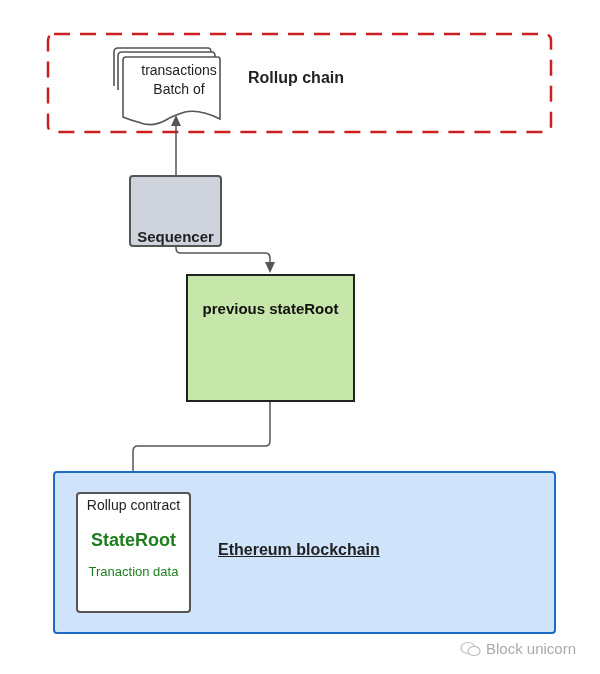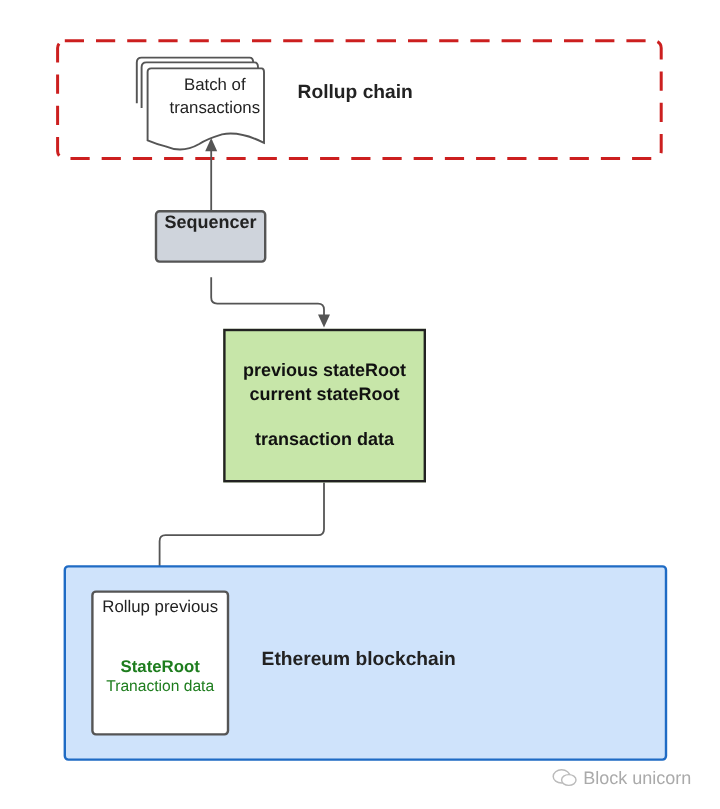--- a/index.html
+++ b/index.html
@@ -2,39 +2,39 @@
 <html><head>
 <meta charset="utf-8">
 <style>
   html, body { margin: 0; padding: 0; background: #ffffff; }
   body { width: 600px; height: 674px; position: relative; overflow: hidden;
          font-family: "Liberation Sans", sans-serif; }
   #canvas { position: absolute; left: 0; top: 0; }
   .lbl { position: absolute; color: #222; }
   .rollup-title { left: 248px; top: 69px; font-weight: bold; font-size: 16px; color: #222; }
   .batch-label { left: 124px; top: 61px; width: 110px; text-align: center; font-size: 14px; line-height: 19px; color: #222; }
-  .seq-box { position: absolute; left: 129px; top: 175px; width: 93px; height: 44px; box-sizing: border-box;
+  .seq-box { position: absolute; left: 129px; top: 175px; width: 93px; height: 72px; box-sizing: border-box;
              background: #cfd4dc; border: 2px solid #555; border-radius: 4px;
-             display: flex; align-items: flex-start; justify-content: center;
+             display: flex; align-items: flex-end; justify-content: center;
              font-weight: bold; font-size: 15px; color: #222; }
   .state-box { position: absolute; left: 186px; top: 274px; width: 169px; height: 128px; box-sizing: border-box;
                background: #c7e6a9; border: 2px solid #222; text-align: center;
                font-weight: bold; font-size: 15px; color: #111; }
   .state-box .l1 { position: absolute; left: 0; right: 0; top: 24px; }
   .state-box .l2 { position: absolute; left: 0; right: 0; top: 44px; }
   .state-box .l3 { position: absolute; left: 0; right: 0; top: 82px; }
   .eth-box { position: absolute; left: 53px; top: 471px; width: 503px; height: 163px; box-sizing: border-box;
              background: #cfe3fb; border: 2px solid #1f6bc4; border-radius: 4px; }
-  .eth-title { left: 218px; top: 541px; font-weight: bold; font-size: 16px; color: #222; }
+  .eth-title { left: 218px; top: 541px; font-weight: bold; font-size: 16px; color: #222; text-decoration: underline; }
   .contract-box { position: absolute; left: 76px; top: 492px; width: 115px; height: 121px; box-sizing: border-box;
                   background: #ffffff; border: 2px solid #555; border-radius: 4px; text-align: center; }
   .contract-box .title { position: absolute; left: 0; right: 0; top: 3px; font-size: 14px; color: #222; }
-  .contract-box .g1 { position: absolute; left: 0; right: 0; top: 36px; font-size: 14px; font-weight: bold; color: #1e7d1e; margin-top: 17px; }
+  .contract-box .g1 { position: absolute; left: 0; right: 0; top: 36px; font-size: 18px; font-weight: bold; color: #1e7d1e; }
   .contract-box .g2 { position: absolute; left: -4px; right: -4px; top: 70px; font-size: 13px; font-weight: normal; color: #1e7d1e; }
-  .watermark { position: absolute; left: 460px; top: 640px; font-size: 15px; color: #aaaaaa; display: flex; align-items: flex-start; gap: 4px; }
+  .watermark { position: absolute; left: 460px; top: 640px; font-size: 15px; color: #aaaaaa; display: flex; align-items: flex-end; gap: 4px; }
   .wm-icon { width: 22px; height: 16px; }
 </style>
 </head>
 <body>
 
 <svg id="canvas" width="600" height="674">
   <defs>
     <marker id="arrow" markerWidth="10" markerHeight="10" refX="5" refY="9" orient="auto" markerUnits="userSpaceOnUse">
       <path d="M0,0 L10,0 L5,10 Z" fill="#555"></path>
     </marker>
@@ -52,40 +52,38 @@
   <path d="M171,126 L181,126 L176,115 Z" fill="#555"></path>
 
   <path d="M176,231 L176,248 Q176,253 181,253 L265,253 Q270,253 270,258 L270,264" fill="none" stroke="#555" stroke-width="1.5"></path>
   <path d="M265,262 L275,262 L270,273 Z" fill="#555"></path>
 
   <path d="M270,402 L270,441 Q270,446 265,446 L138,446 Q133,446 133,451 L133,482" fill="none" stroke="#555" stroke-width="1.5"></path>
   <path d="M128,480 L138,480 L133,491 Z" fill="#555"></path>
 </svg>
 
 <div class="lbl batch-label">
+  <div>transactions</div>
   <div>Batch of</div>
-  <div>transactions</div>
 </div>
 <div class="lbl rollup-title">Rollup chain</div>
 
 <div class="seq-box">
   <span>Sequencer</span>
 </div>
 
 <div class="state-box">
   <div class="l1">previous stateRoot</div>
-  <div class="l2">current stateRoot</div>
-  <div class="l3">transaction data</div>
 </div>
 
 <div class="eth-box"></div>
 <div class="lbl eth-title">Ethereum blockchain</div>
 
 <div class="contract-box">
-  <div class="title">Rollup previous</div>
+  <div class="title">Rollup contract</div>
   <div class="g1">StateRoot</div>
   <div class="g2">Tranaction data</div>
 </div>
 
 <div class="watermark">
   <svg class="wm-icon" viewBox="0 0 22 16">
     <ellipse cx="8" cy="7" rx="7" ry="5.5" fill="none" stroke="#bbb" stroke-width="1.2"></ellipse>
     <ellipse cx="14" cy="10" rx="6" ry="4.5" fill="#fff" stroke="#bbb" stroke-width="1.2"></ellipse>
   </svg>
   <span>Block unicorn</span>

